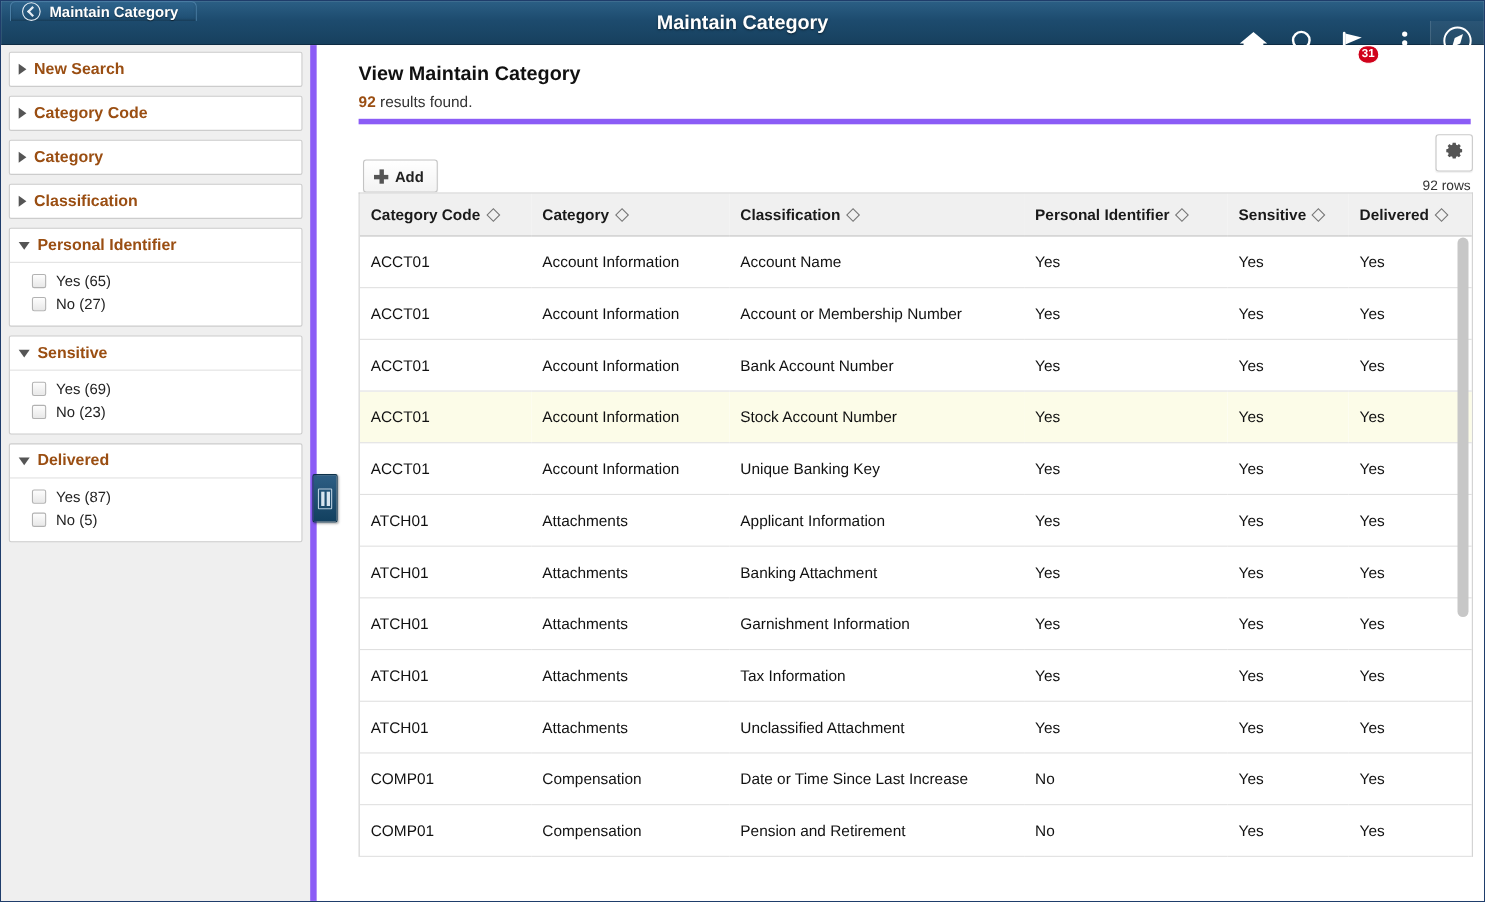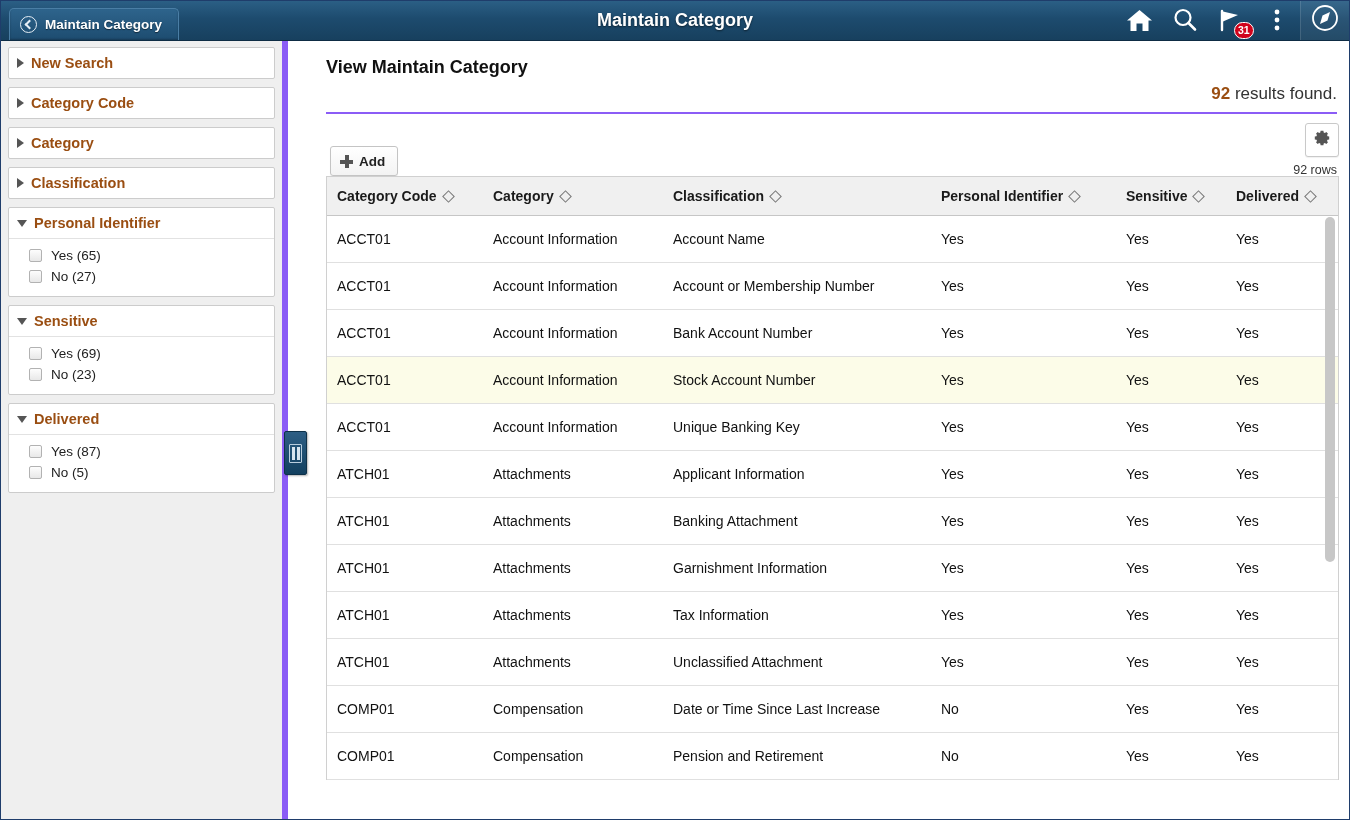--- a/index.html
+++ b/index.html
@@ -17,22 +17,23 @@
     background: #fff;
     overflow: hidden;
   }
 
   
   .hdr {
     position: relative;
     height: 40px;
     background: linear-gradient(to bottom, #2b5f85 0%, #1d4b6e 45%, #17405e 100%);
     display: flex;
-    align-items: flex-end;
+    align-items: flex-start;
     border-bottom: 1px solid #0e2c44;
+    flex-direction: column;
   }
   .back-tab {
     margin-left: 8px;
     height: 32px;
     display: flex;
     align-items: center;
     gap: 8px;
     padding: 0 16px 0 10px;
     background: linear-gradient(to bottom, #2e648c 0%, #1d4c70 100%);
     border: 1px solid #4a7ea5;
@@ -205,26 +206,25 @@
     overflow: hidden;
   }
   .main-inner { padding: 0 10px 0 38px; }
   .page-title {
     font-size: 18px;
     font-weight: bold;
     color: #111;
     margin: 2px 0 6px 0;
   }
   .results-line {
-    font-size: 17px;
+    font-size: 14px;
     color: #333;
     padding-bottom: 8px;
-    border-bottom: 2px solid #8b5cf6;
+    border-bottom: 5px solid #8b5cf6;
     margin-right: 2px;
-    text-align: right;
   }
   .results-count { color: #9a4e12; font-weight: bold; }
 
   .toolbar-row {
     position: relative;
     height: 62px;
   }
   .gear-btn {
     position: absolute;
     right: 0; top: 9px;

